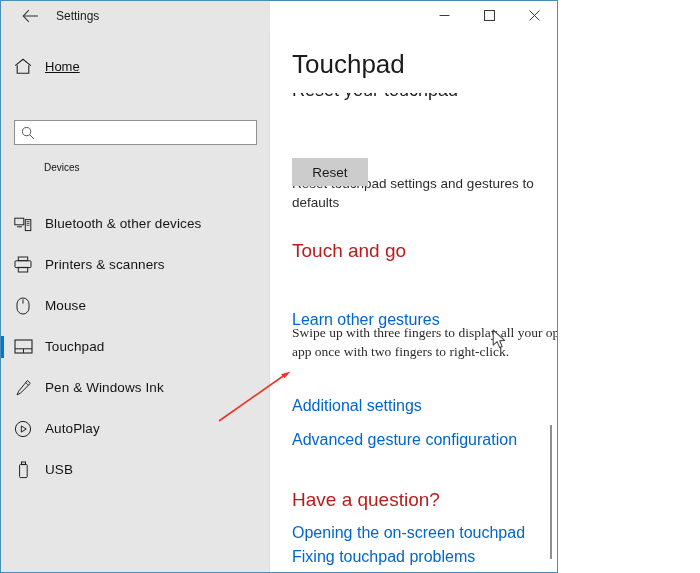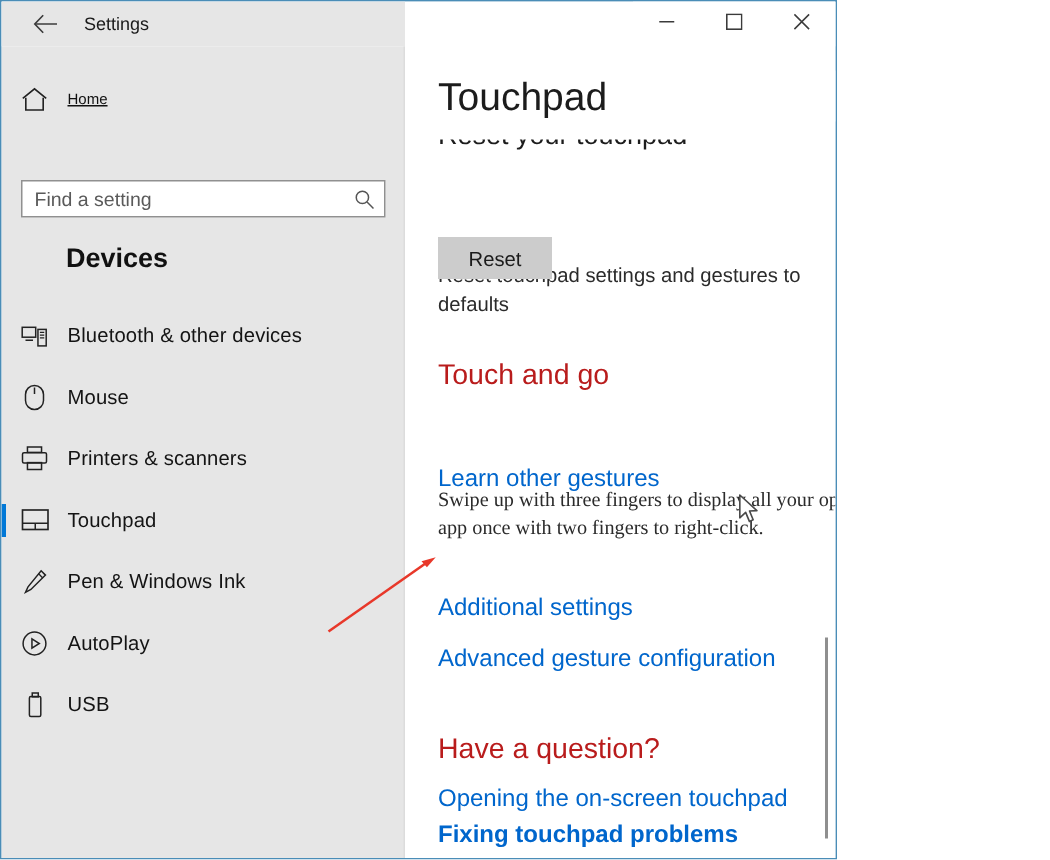--- a/index.html
+++ b/index.html
@@ -88,21 +88,21 @@
     display: flex;
     align-items: center;
   }
   #home-row .nav-icon {
     width: 44px;
     display: flex;
     justify-content: center;
     align-items: center;
   }
   #home-row .nav-label {
-    font-size: 10px;
+    font-size: 13px;
     color: #111111;
     text-decoration: underline;
   }
 
   #search-box {
     position: absolute;
     left: 13px;
     top: 89px;
     width: 243px;
     height: 25px;
@@ -128,22 +128,22 @@
     width: 26px;
     display: flex;
     justify-content: center;
     align-items: center;
   }
 
   #devices-header {
     position: absolute;
     left: 15px;
     top: 131px;
-    font-size: 18px;
-    font-weight: bold;
+    font-size: 10px;
+    font-weight: normal;
     color: #111111;
     padding-left: 28px;
   }
 
   #navlist {
     position: absolute;
     left: 0;
     top: 172px;
     width: 100%;
   }
@@ -256,21 +256,21 @@
   #touchgo-head { left: 21px; top: 209px; }
   #touchgo-desc { left: 21px; top: 252px; width: 380px; font-family: Liberation Serif, serif; }
   #touchgo-link { left: 21px; top: 280px; }
 
   #related-head { left: 21px; top: 339px; }
   #related-link-1 { left: 21px; top: 366px; }
   #related-link-2 { left: 21px; top: 400px; }
 
   #question-head { left: 21px; top: 458px; }
   #question-link-1 { left: 21px; top: 493px; }
-  #question-link-2 { left: 21px; top: 517px; font-weight: bold; }
+  #question-link-2 { left: 21px; top: 517px; }
 
   
   #scrollbar-track {
     position: absolute;
     right: 1px;
     top: 0;
     bottom: 0;
     width: 14px;
   }
   #scrollbar-thumb {
@@ -346,21 +346,20 @@
       <span class="nav-icon">
         <svg width="18" height="17" viewBox="0 0 18 17">
           <path d="M1.2 7.6 L9 1.2 L16.8 7.6" fill="none" stroke="#222" stroke-width="1.1"></path>
           <path d="M3.2 7.2 V15.3 H14.8 V7.2" fill="none" stroke="#222" stroke-width="1.1"></path>
         </svg>
       </span>
       <span class="nav-label">Home</span>
     </div>
 
     <div id="search-box">
-      <input id="search-input" type="text" placeholder="Find a setting" style="">
       <span id="search-icon">
         <svg width="14" height="14" viewBox="0 0 14 14">
           <circle cx="5.6" cy="5.6" r="4.1" fill="none" stroke="#555" stroke-width="1"></circle>
           <path d="M8.7 8.7 L13 13" stroke="#555" stroke-width="1"></path>
         </svg>
       </span>
     </div>
 
     <div id="devices-header">Devices</div>
 
@@ -373,39 +372,39 @@
             <path d="M3 10.8 H8" stroke="#222" stroke-width="1"></path>
             <rect x="11.3" y="3.6" width="5.5" height="11" fill="none" stroke="#222" stroke-width="1"></rect>
             <path d="M12.6 5.6 H15.5 M12.6 7.4 H15.5 M12.6 9.2 H15.5" stroke="#222" stroke-width="0.8"></path>
           </svg>
         </span>
         <span class="nav-label">Bluetooth &amp; other devices</span>
       </div>
 
       <div class="nav-item">
         <span class="nav-icon">
-          <svg width="14" height="18" viewBox="0 0 14 18">
-            <rect x="1" y="1" width="12" height="16" rx="6" fill="none" stroke="#222" stroke-width="1"></rect>
-            <path d="M7 2.4 V6.6" stroke="#222" stroke-width="1"></path>
-          </svg>
-        </span>
-        <span class="nav-label">Mouse</span>
-      </div>
-
-      <div class="nav-item">
-        <span class="nav-icon">
           <svg width="18" height="17" viewBox="0 0 18 17">
             <rect x="4.3" y="1" width="9.4" height="3.6" fill="none" stroke="#222" stroke-width="1"></rect>
             <rect x="1" y="4.8" width="16" height="6.8" rx="1" fill="none" stroke="#222" stroke-width="1"></rect>
             <rect x="4.3" y="11.4" width="9.4" height="4.6" fill="none" stroke="#222" stroke-width="1"></rect>
           </svg>
         </span>
         <span class="nav-label">Printers &amp; scanners</span>
       </div>
 
+      <div class="nav-item">
+        <span class="nav-icon">
+          <svg width="14" height="18" viewBox="0 0 14 18">
+            <rect x="1" y="1" width="12" height="16" rx="6" fill="none" stroke="#222" stroke-width="1"></rect>
+            <path d="M7 2.4 V6.6" stroke="#222" stroke-width="1"></path>
+          </svg>
+        </span>
+        <span class="nav-label">Mouse</span>
+      </div>
+
       <div class="nav-item selected">
         <span class="sel-bar"></span>
         <span class="nav-icon">
           <svg width="19" height="15" viewBox="0 0 19 15">
             <rect x="1" y="1" width="17" height="13" fill="none" stroke="#222" stroke-width="1.1"></rect>
             <path d="M1 9.8 H18 M9.5 9.8 V14" stroke="#222" stroke-width="1"></path>
           </svg>
         </span>
         <span class="nav-label">Touchpad</span>
       </div>

